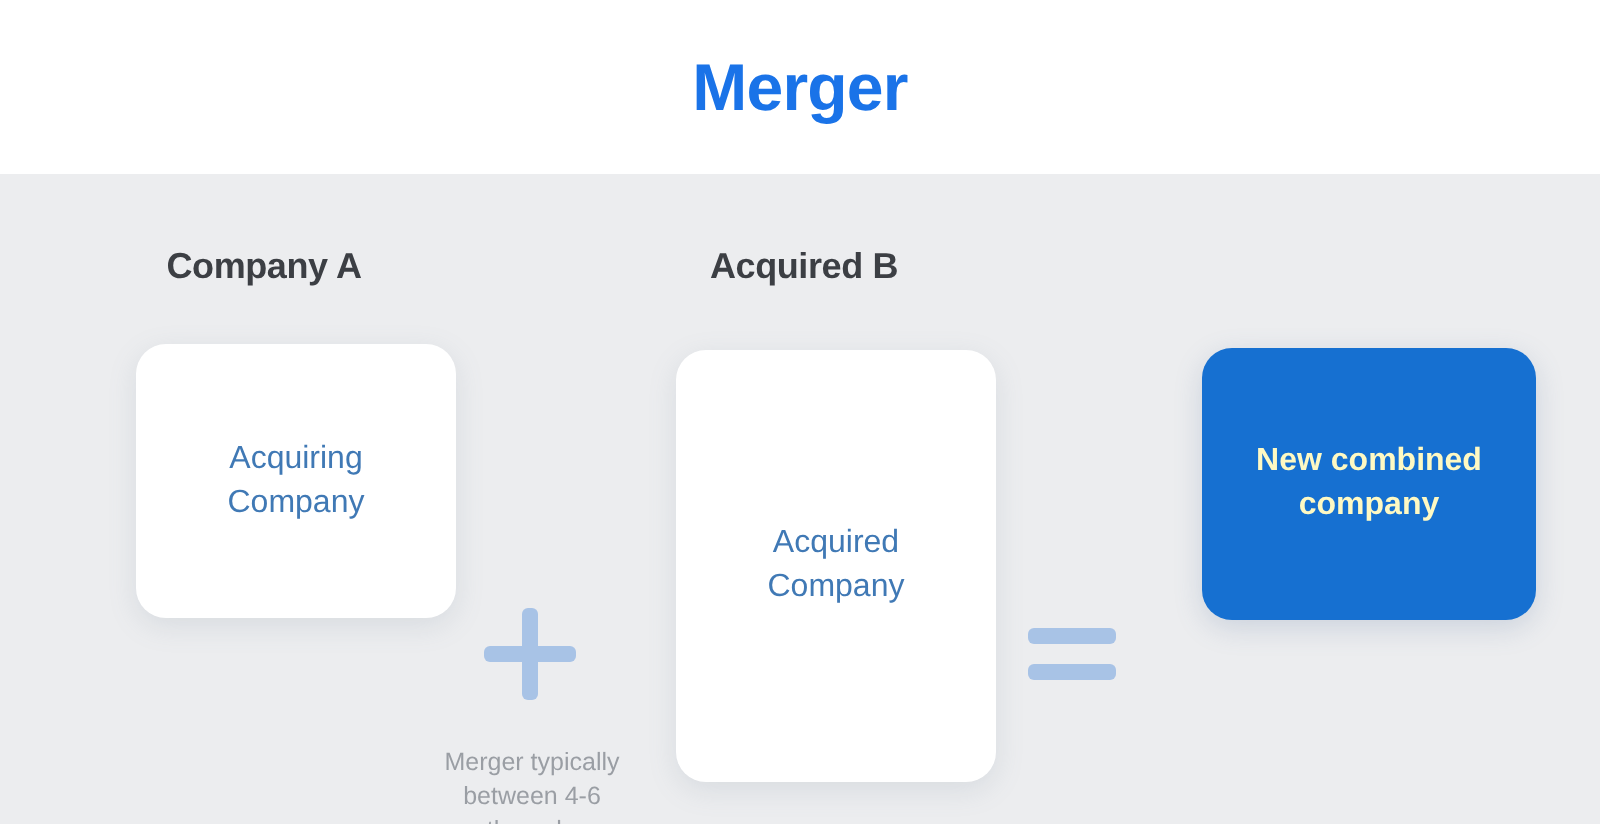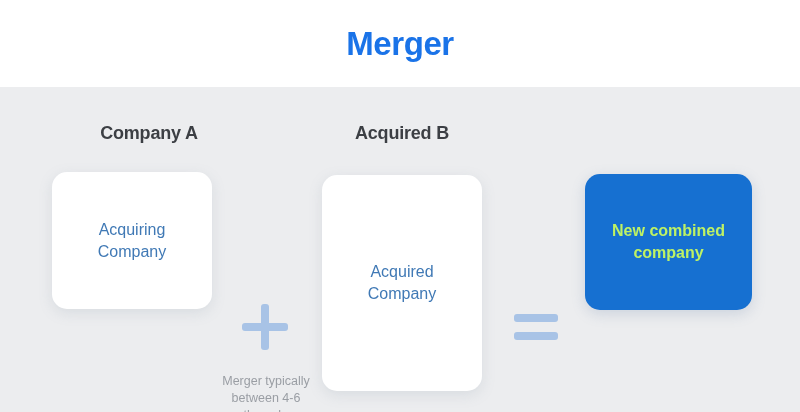--- a/index.html
+++ b/index.html
@@ -56,43 +56,44 @@
   
   .col-heading {
     position: absolute;
     text-align: center;
     font-size: 18px;
     font-weight: bold;
     color: #3c3f44;
     letter-spacing: -0.2px;
     line-height: 21px;
   }
-  #heading-a { left: 49px;  top: 36px; width: 200px; }
+  #heading-a { left: 32px;  top: 36px; width: 200px; }
   #heading-b { left: 302px; top: 36px; width: 200px; }
   #heading-c { left: 567px; top: 25px; width: 210px; }
 
   
   .card {
     position: absolute;
     border-radius: 15px;
     display: flex;
     align-items: center;
     justify-content: center;
     text-align: center;
     line-height: 22px;
+    margin-left: 16px;
   }
   .card-white {
     background: #ffffff;
     color: #4079b5;
     font-size: 16px;
     box-shadow: 0 4px 14px rgba(120,135,155,0.17);
   }
   .card-blue {
     background: #1670d1;
-    color: #bef264;
+    color: #fef9c3;
     font-size: 16px;
     font-weight: bold;
     box-shadow: 0 4px 14px rgba(90,120,160,0.22);
   }
   #card-a { left: 52px;  top: 85px; width: 160px; height: 137px; }
   #card-b { left: 322px; top: 88px; width: 160px; height: 216px; }
   #card-c { left: 585px; top: 87px; width: 167px; height: 136px; }
 
   .card-label { display: block; padding: 0 14px; }
 

